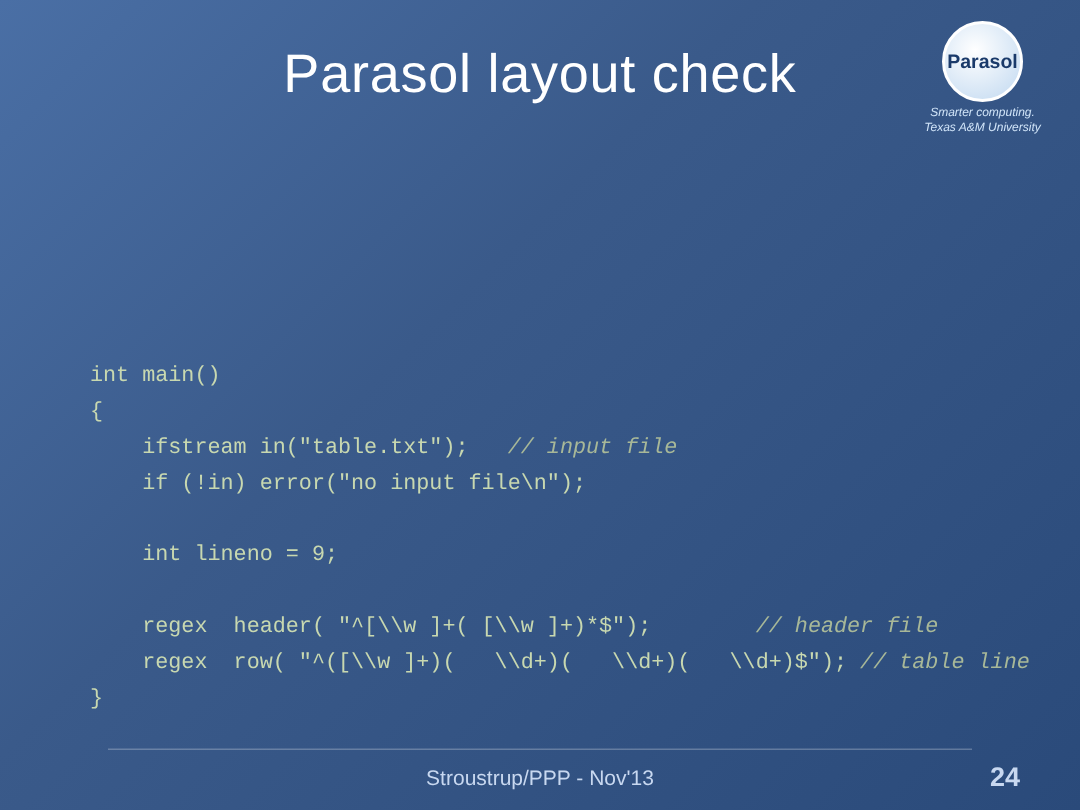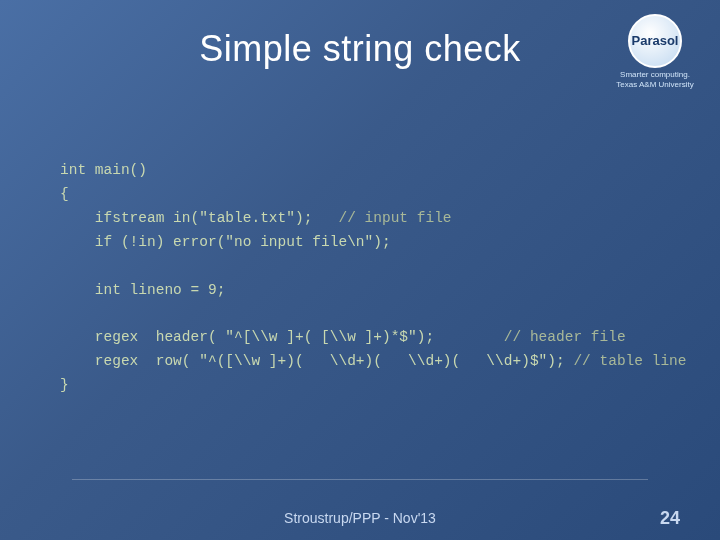--- a/index.html
+++ b/index.html
@@ -60,53 +60,54 @@
       text-align: center;
       line-height: 1.1;
     }
 
     .logo-text-below {
       font-size: 8px;
       color: #d0e4f8;
       text-align: center;
       margin-top: 2px;
       line-height: 1.3;
+      font-style: italic;
     }
 
     .code-area {
       flex: 1;
       padding: 10px 60px 20px 60px;
       display: flex;
       flex-direction: column;
-      justify-content: center;
+      justify-content: flex-end;
     }
 
     .code-block {
       font-family: 'Courier New', Courier, monospace;
       font-size: 14.5px;
       color: #c8d8b0;
       line-height: 1.65;
     }
 
     .code-line {
       white-space: pre;
       display: block;
     }
 
     .comment {
       color: #a8b898;
+      font-style: italic;
     }
 
     .slide-footer {
       display: flex;
       justify-content: center;
       align-items: center;
       padding: 10px 40px 14px 40px;
       position: relative;
-      margin-top: 20px;
     }
 
     .footer-text {
       font-size: 14px;
       color: #c8d8f0;
       text-align: center;
     }
 
     .page-number {
       position: absolute;
@@ -132,21 +133,21 @@
     <div class="logo-circle">
       <div class="logo-inner">
         <span style="font-size:13px; color:#1a3a6a; font-weight:bold;">Parasol</span>
       </div>
     </div>
     <div class="logo-text-below">
       Smarter computing.<br>Texas A&amp;M University
     </div>
   </div>
 
-  <div class="slide-title">Simple string check</div>
+  <div class="slide-title">Parasol layout check</div>
 
   <div class="code-area">
     <div class="code-block">
 
       <span class="code-line">int main()</span>
       <span class="code-line">{</span>
       <span class="code-line">    ifstream in("table.txt");   <span class="comment">// input file</span></span>
       <span class="code-line">    if (!in) error("no input file\n");</span>
       <span class="code-line">&nbsp;</span>
       <span class="code-line">    int lineno = 9;</span>

